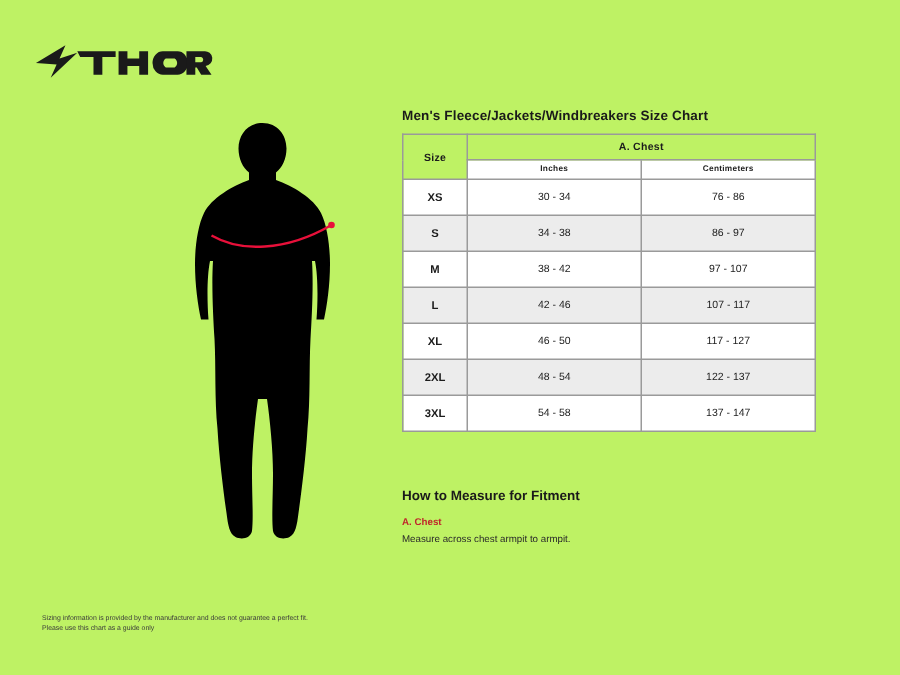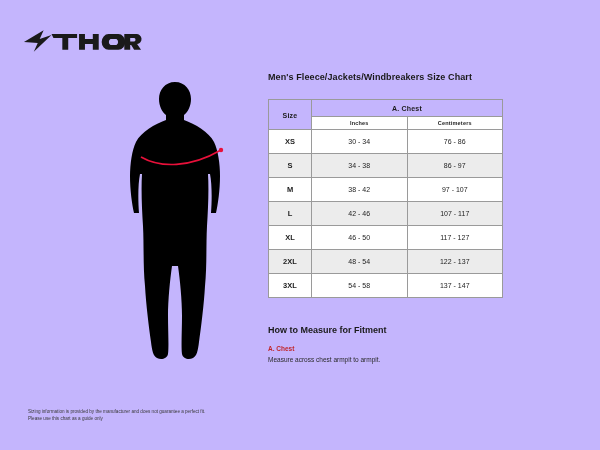--- a/index.html
+++ b/index.html
@@ -10,21 +10,21 @@
     width: 600px;
     height: 450px;
     background: #ffffff;
     font-family: "Liberation Sans", sans-serif;
     overflow: hidden;
   }
   #page {
     position: relative;
     width: 600px;
     height: 450px;
-    background: #c4b5fd;
+    background: #bef264;
     box-sizing: border-box;
   }
 
   
   #logo {
     position: absolute;
     left: 22px;
     top: 28px;
     width: 120px;
     height: 26px;
@@ -57,22 +57,22 @@
     top: 72px;
     font-size: 9px;
     font-weight: bold;
     color: #1a1a1a;
     letter-spacing: 0.1px;
   }
 
   table.size-chart {
     position: absolute;
     left: 268px;
-    top: 99px;
-    width: 235px;
+    top: 89px;
+    width: 276px;
     border-collapse: collapse;
     table-layout: fixed;
   }
   table.size-chart th,
   table.size-chart td {
     border: 1px solid #9a9a9a;
     text-align: center;
     color: #1c1c1c;
   }
   th.col-size {

